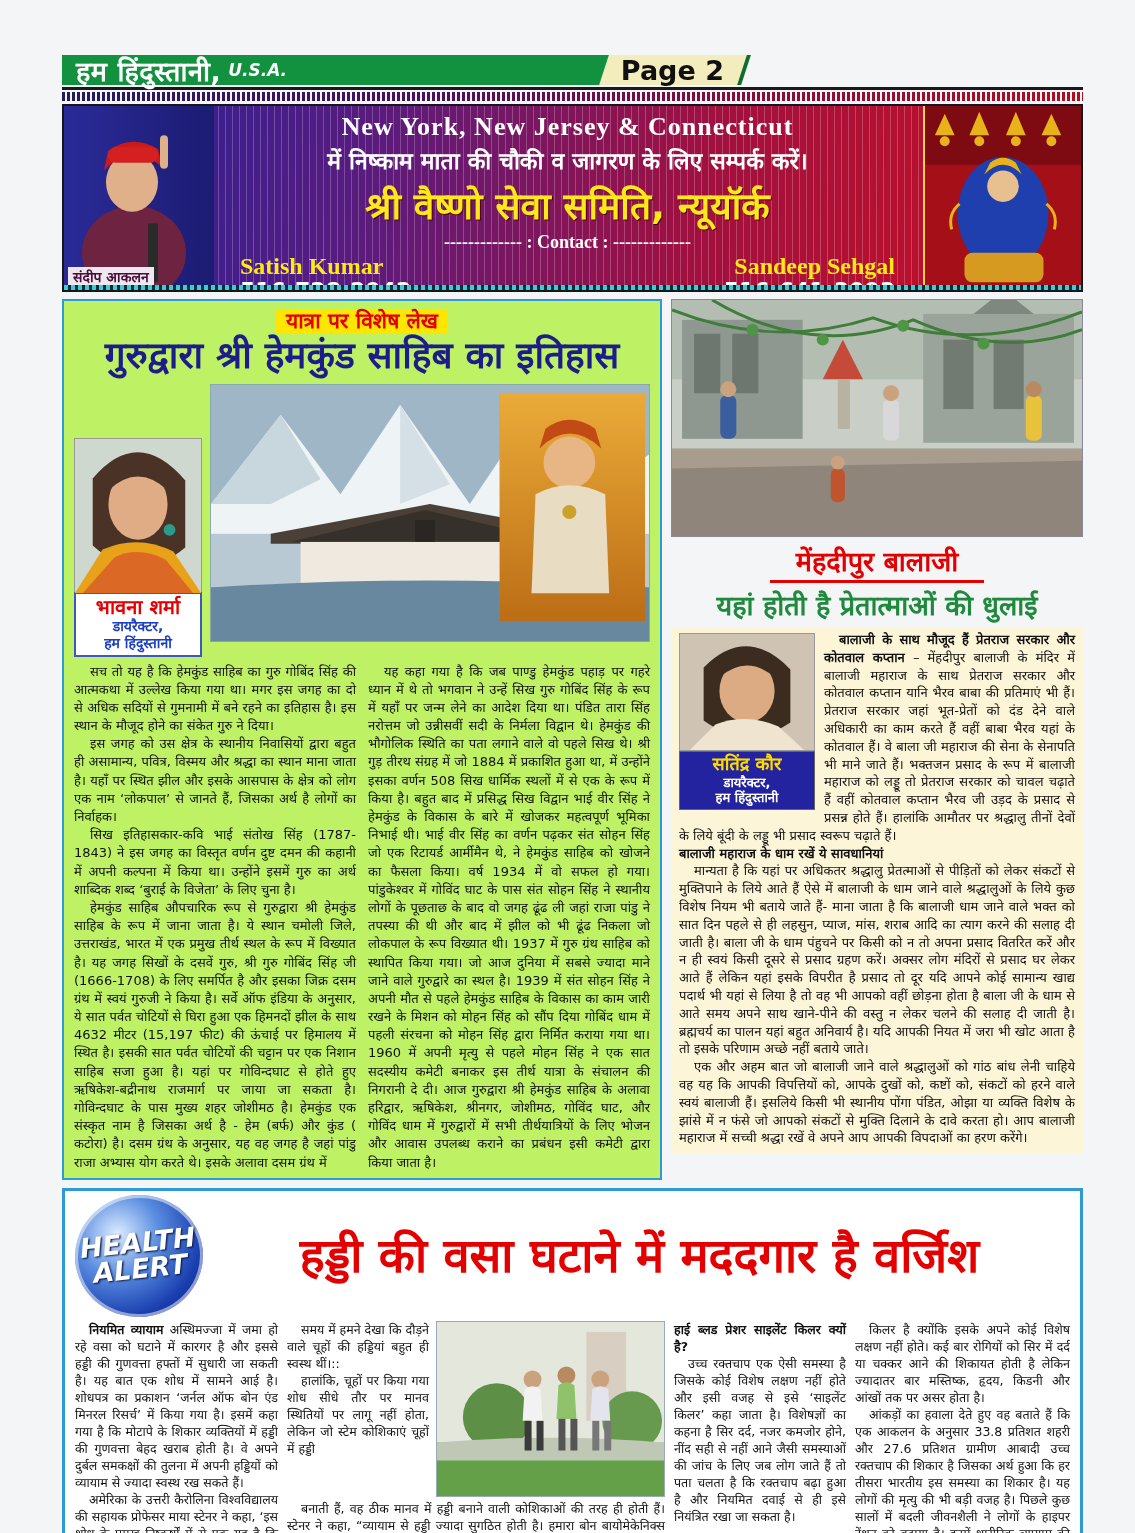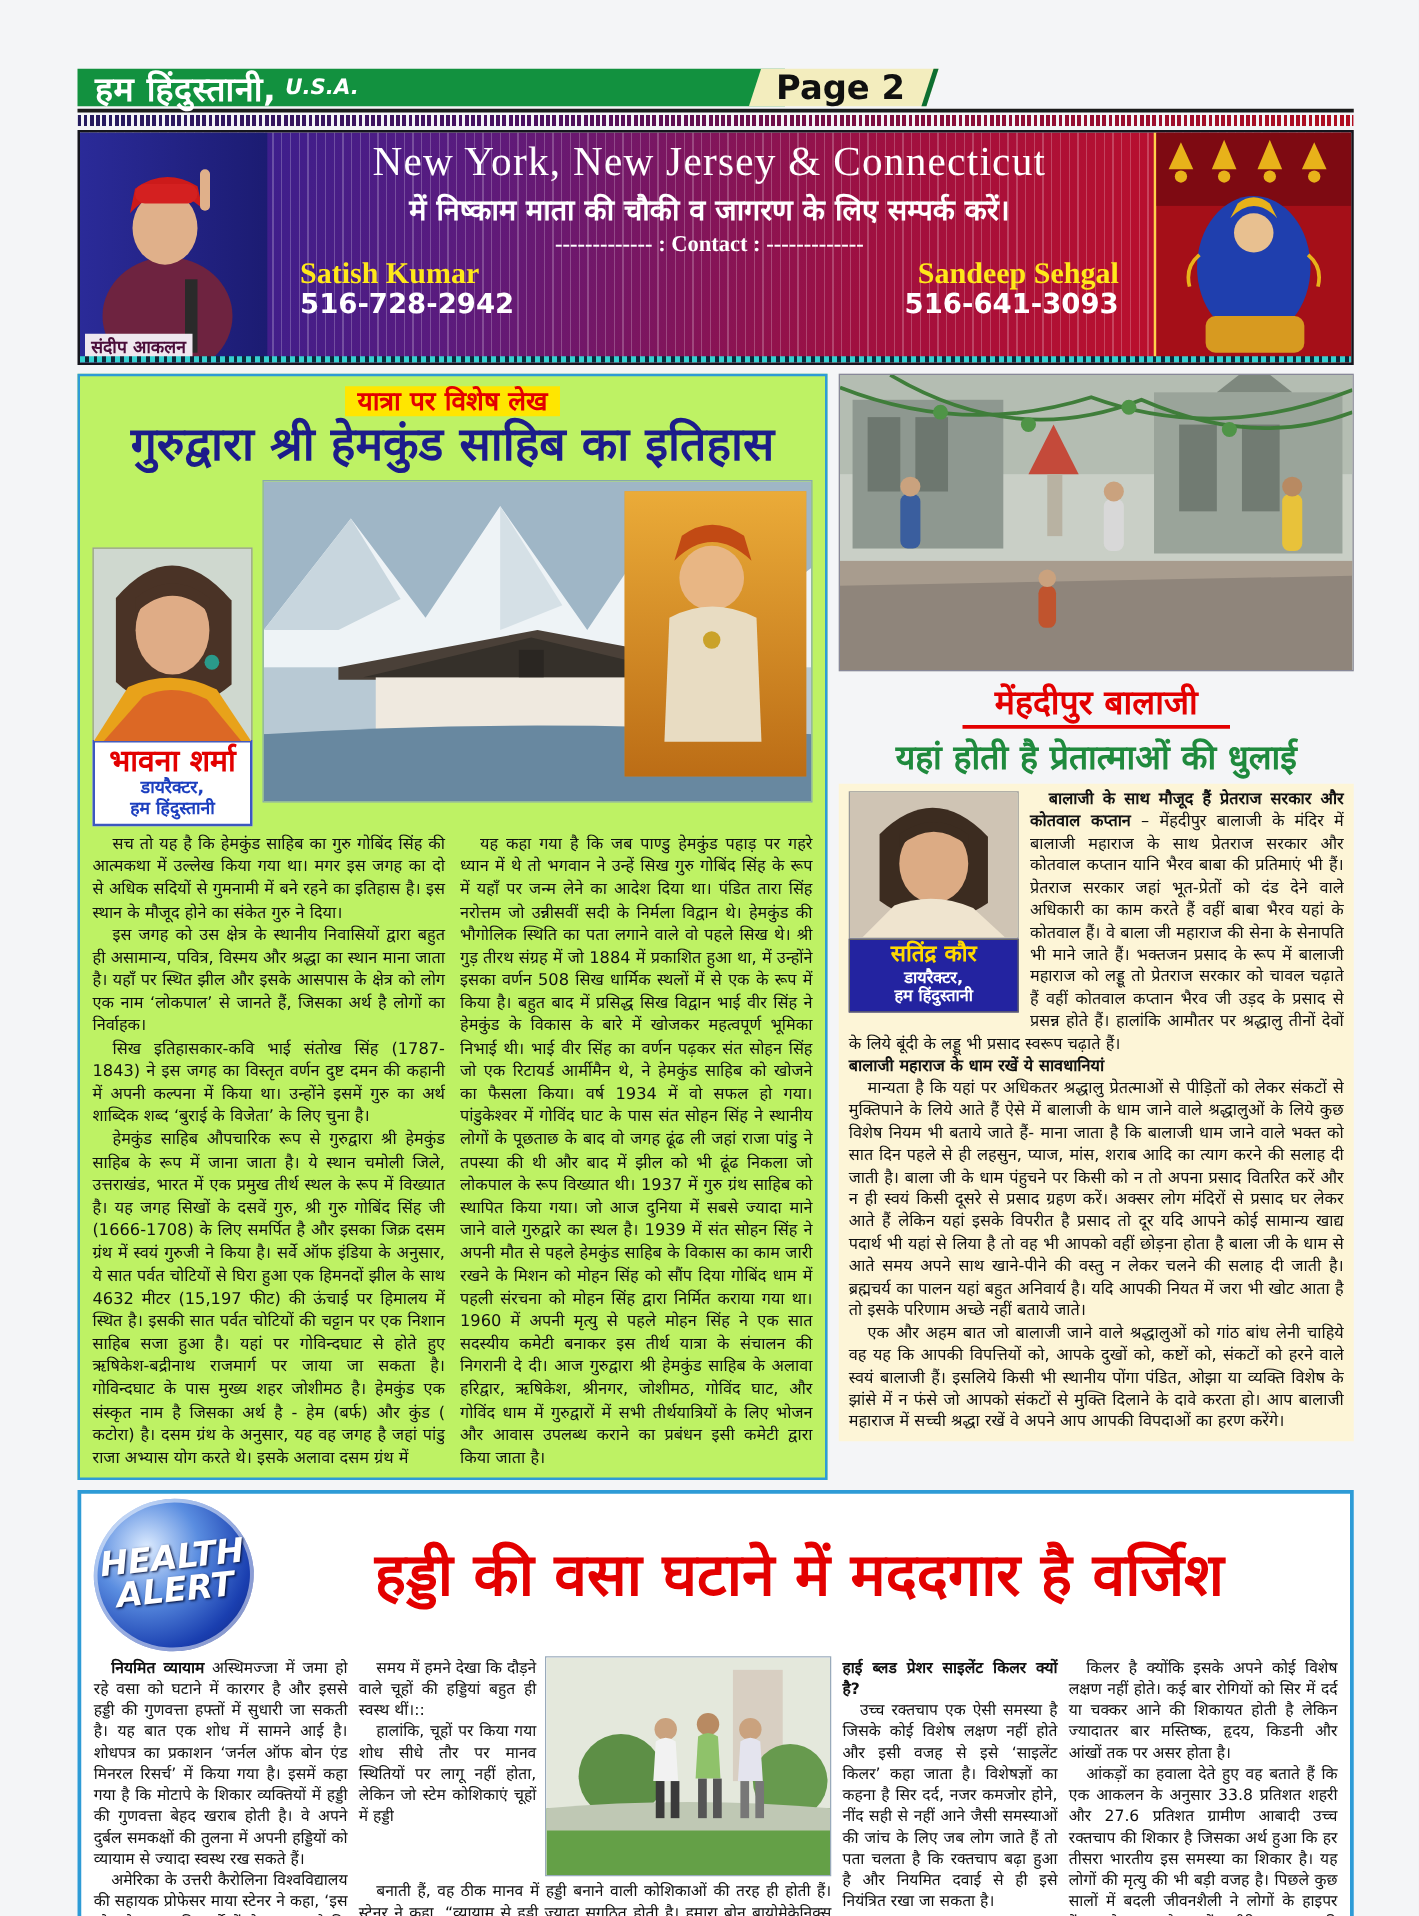--- a/index.html
+++ b/index.html
@@ -28,21 +28,21 @@
   .ad-banner { position:relative; height:188px; margin-top:3px; border:2px solid #15151d; overflow:hidden;
     background:linear-gradient(100deg,#22229a 0%,#5a1b7e 30%,#a01040 62%,#cc1020 100%); }
   .ad-banner::before { content:""; position:absolute; inset:0;
     background:repeating-linear-gradient(90deg,rgba(255,255,255,.22) 0 1px,transparent 1px 7px); }
   .singer { position:absolute; left:0; top:0; bottom:0; width:150px; }
   .singer svg { width:100%; height:100%; display:block; }
   .singer-cap { position:absolute; left:4px; bottom:4px; background:#efe7ef; color:#4a0d3a; font-weight:bold; font-size:14px; padding:0 5px; }
   .deity { position:absolute; right:0; top:0; bottom:0; width:158px; border-left:2px solid #ffd24a; }
   .deity svg { width:100%; height:100%; display:block; }
   .banner-center { position:relative; margin:6px 168px 0 158px; text-align:center; }
-  .bl1 { font-family:"Liberation Serif", serif; color:#fff; font-weight:normal; font-size:33px; letter-spacing:1px; }
+  .bl1 { font-family:"Liberation Serif", serif; color:#fff; font-weight:bold; font-size:26px; letter-spacing:1px; }
   .bl2 { color:#fff; font-weight:bold; font-size:23px; margin-top:2px; }
   .borg { color:#ffe81a; font-weight:bold; font-size:37px; margin-top:3px; text-shadow:1px 1px 0 #4a0000; }
   .bcontact { color:#fff; font-weight:bold; font-family:"Liberation Serif", serif; font-size:18px; margin-top:2px; }
   .brow { display:flex; justify-content:space-between; padding:0 18px; margin-top:0; }
   .bperson { text-align:left; }
   .bperson.right { text-align:right; }
   .bname { color:#ffe81a; font-family:"Liberation Serif", serif; font-weight:bold; font-size:24px; }
   .bphone { color:#fff; font-weight:bold; font-size:22px; line-height:1; }
   .banner-strip { position:absolute; left:0; right:0; bottom:0; height:5px;
     background:repeating-linear-gradient(90deg,#35d0d0 0 4px,#0a2a3a 4px 7px); }
@@ -53,21 +53,21 @@
   
   .main-article { flex:0 0 600px; background:#bef264; border:2px solid #2e9bd6; padding:5px 10px 6px; }
   .kicker { text-align:center; }
   .kicker span { background:#ffe600; color:#e30000; font-weight:bold; font-size:21px; padding:0 10px; }
   .headline { text-align:center; color:#1c1c8a; font-weight:bold; font-size:37px; line-height:1.08; margin-top:2px; }
   .photo-row { display:flex; gap:8px; margin:8px 0 6px; }
   .author1 { flex:0 0 128px; margin-top:54px; }
   .author1-photo { height:156px; border:1px solid #999; overflow:hidden; }
   .author1-photo svg { width:100%; height:100%; display:block; }
   .author1-cap { border:2px solid #3d58c0; background:#fff; text-align:center; padding:2px 0 3px; margin-top:-2px; }
-  .a1name { color:#e30000; font-weight:bold; font-size:24px; line-height:1.1; }
+  .a1name { color:#e30000; font-weight:bold; font-size:20px; line-height:1.1; }
   .a1role, .a1org { color:#1c3fbf; font-weight:bold; font-size:14px; line-height:1.2; }
   .main-photo { flex:1; height:258px; border:1px solid #8aa; overflow:hidden; }
   .main-photo svg { width:100%; height:100%; display:block; }
   .body-cols { display:flex; gap:12px; text-align:justify; font-size:13px; line-height:1.40; }
   .body-cols .bcol { flex:1; }
   .body-cols p { text-indent:16px; }
 
   
   .right-col { flex:1; display:flex; flex-direction:column; }
   .temple-photo { height:238px; border:1px solid #889; overflow:hidden; background:#cfd4cc; }
@@ -143,20 +143,21 @@
         <path d="M40 66 Q68 36 98 62 L94 44 Q68 28 44 46 Z" fill="#cc1a1a"></path>
         <rect x="44" y="42" width="50" height="16" rx="8" fill="#d42020"></rect>
         <rect x="96" y="30" width="8" height="34" rx="4" fill="#e0b08a"></rect>
         <rect x="84" y="120" width="10" height="60" fill="#2a2a2a"></rect>
       </svg>
       <div class="singer-cap">संदीप आकलन</div>
     </div>
     <div class="banner-center">
       <div class="bl1">New York, New Jersey &amp; Connecticut</div>
       <div class="bl2">में निष्काम माता की चौकी व जागरण के लिए सम्पर्क  करें।</div>
+      <div class="borg">श्री वैष्णो सेवा समिति, न्यूयॉर्क</div>
       <div class="bcontact">------------- : Contact : -------------</div>
       <div class="brow">
         <div class="bperson">
           <div class="bname">Satish Kumar</div>
           <div class="bphone">516-728-2942</div>
         </div>
         <div class="bperson right">
           <div class="bname">Sandeep Sehgal</div>
           <div class="bphone">516-641-3093</div>
         </div>

